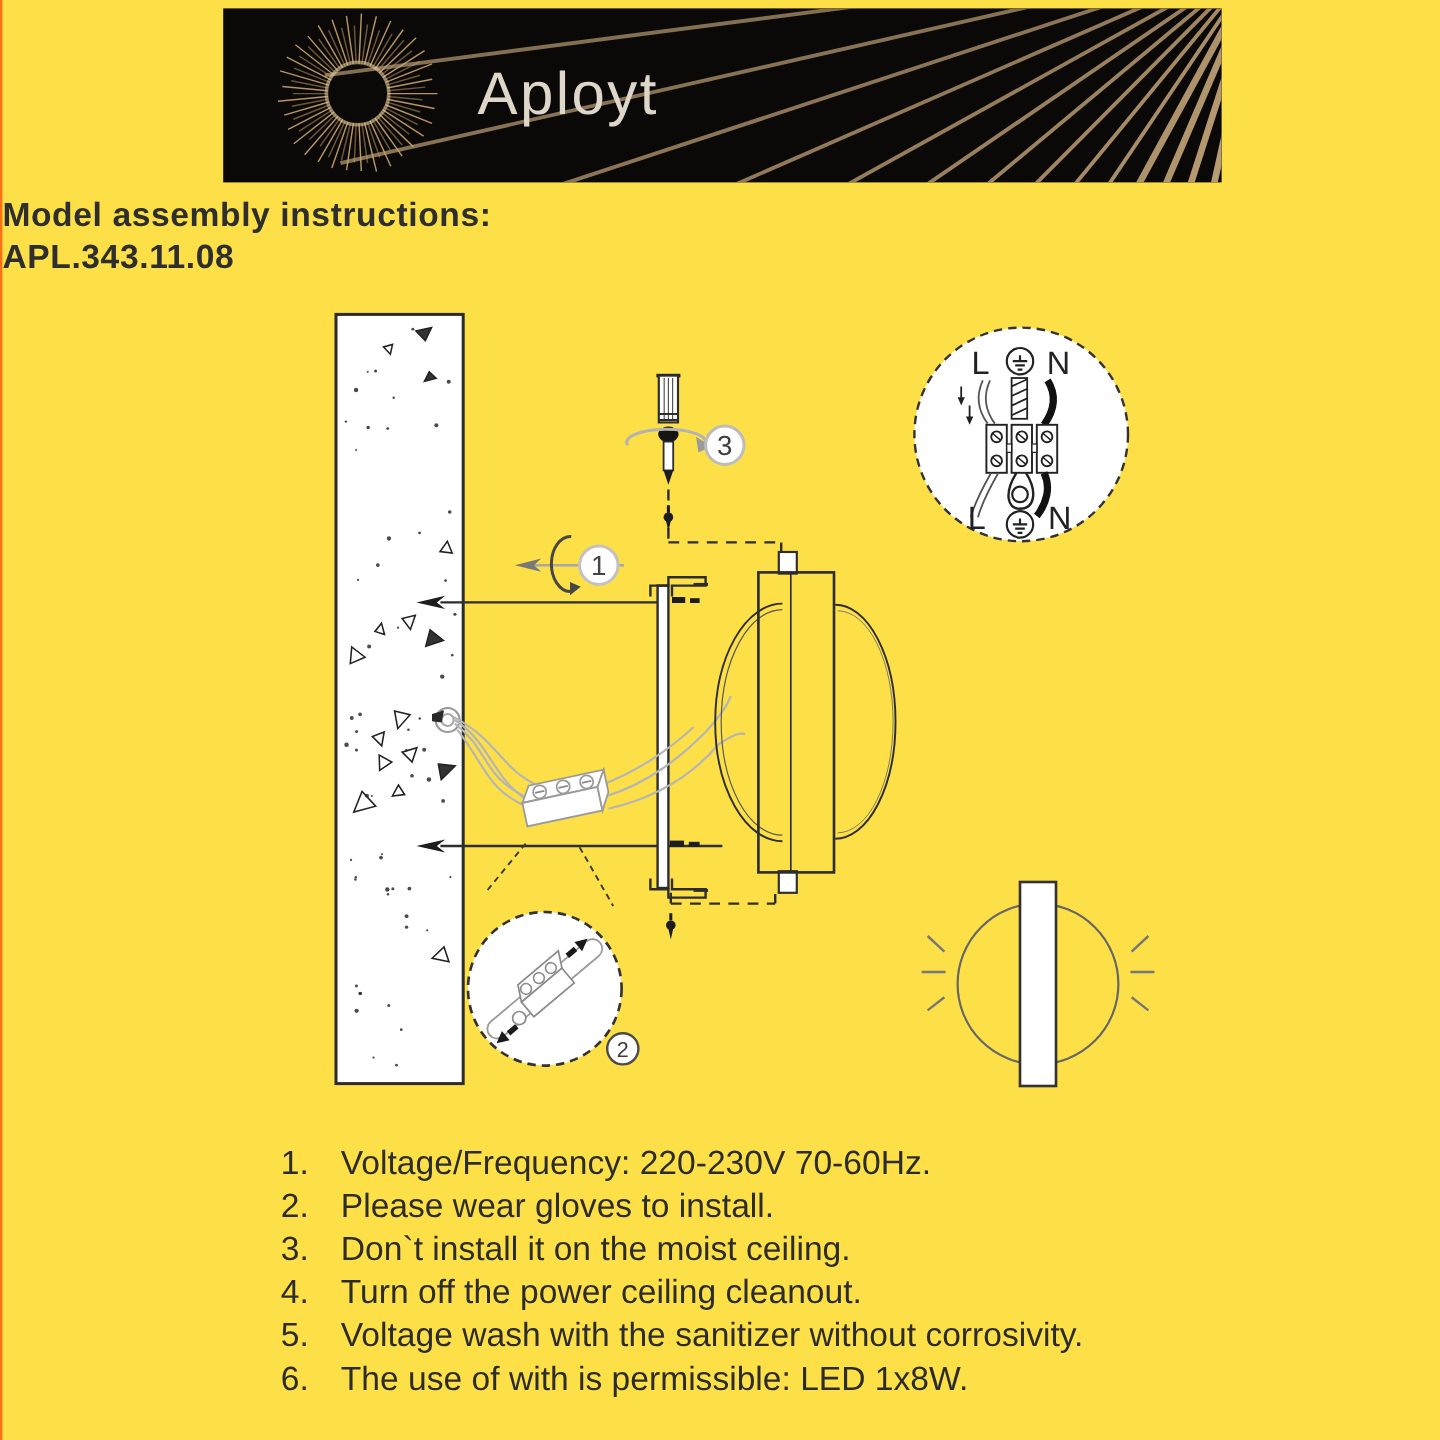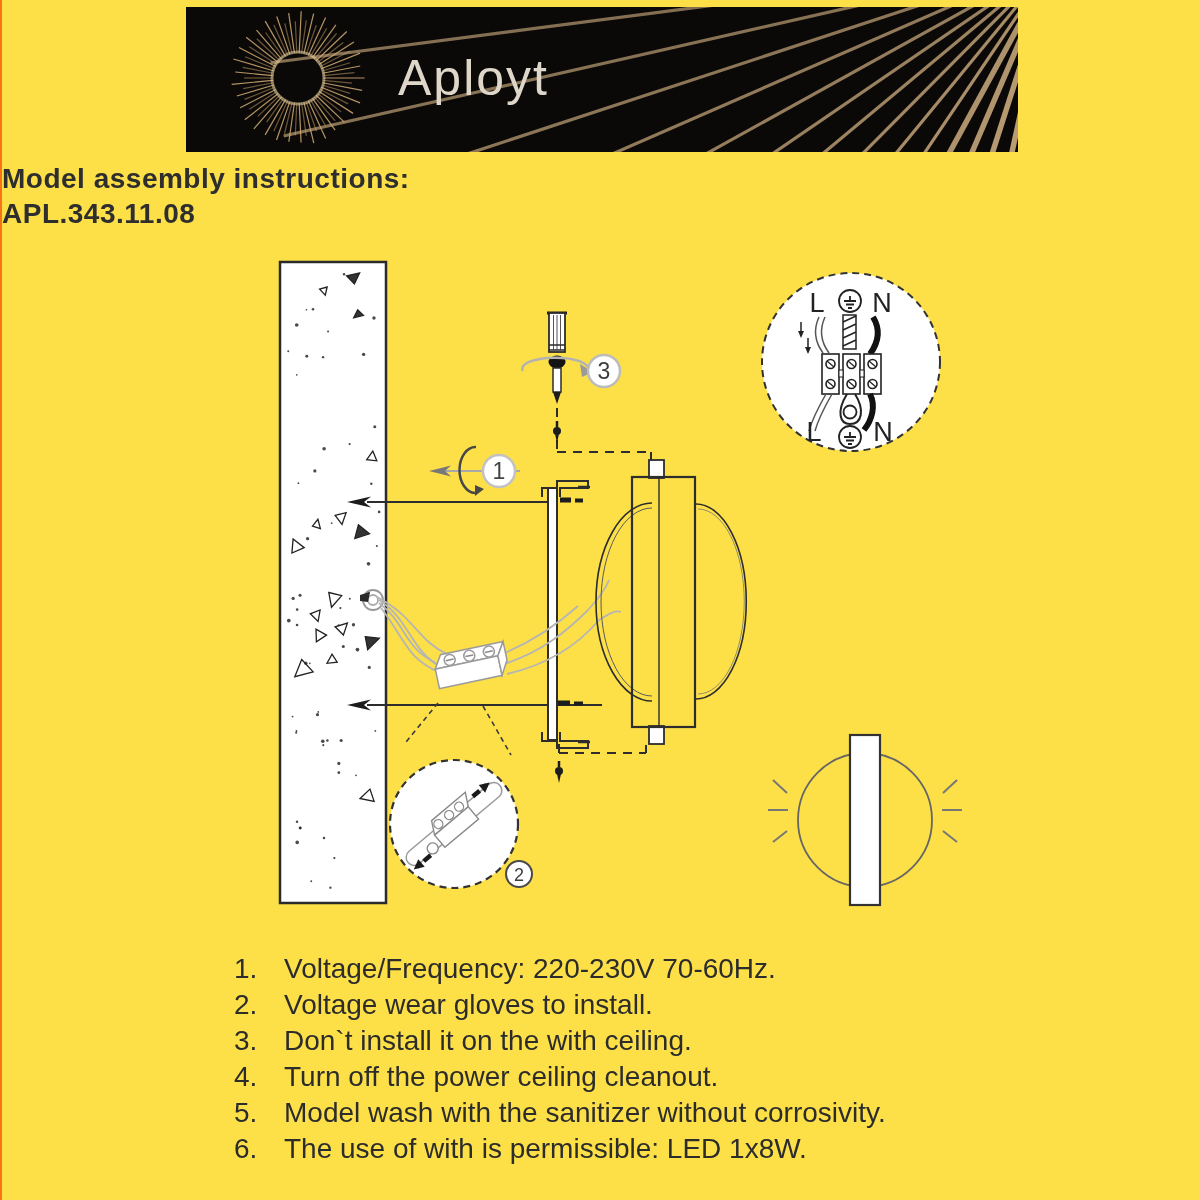--- a/index.html
+++ b/index.html
@@ -384,32 +384,32 @@
     </g>
   </svg>
 
   <div class="instructions">
     <div class="row">
         <span class="num">1.</span>
         <span class="txt">Voltage/Frequency: 220-230V 70-60Hz.</span>
       </div>
     <div class="row">
         <span class="num">2.</span>
-        <span class="txt">Voltage wear gloves to install.</span>
+        <span class="txt">Please wear gloves to install.</span>
       </div>
     <div class="row">
         <span class="num">3.</span>
-        <span class="txt">Don`t install it on the with ceiling.</span>
+        <span class="txt">Don`t install it on the moist ceiling.</span>
       </div>
     <div class="row">
         <span class="num">4.</span>
         <span class="txt">Turn off the power ceiling cleanout.</span>
       </div>
     <div class="row">
         <span class="num">5.</span>
-        <span class="txt">Model wash with the sanitizer without corrosivity.</span>
+        <span class="txt">Voltage wash with the sanitizer without corrosivity.</span>
       </div>
     <div class="row">
         <span class="num">6.</span>
         <span class="txt">The use of with is permissible: LED 1x8W.</span>
       </div>
   </div>
 </div>
 
 </body></html>

